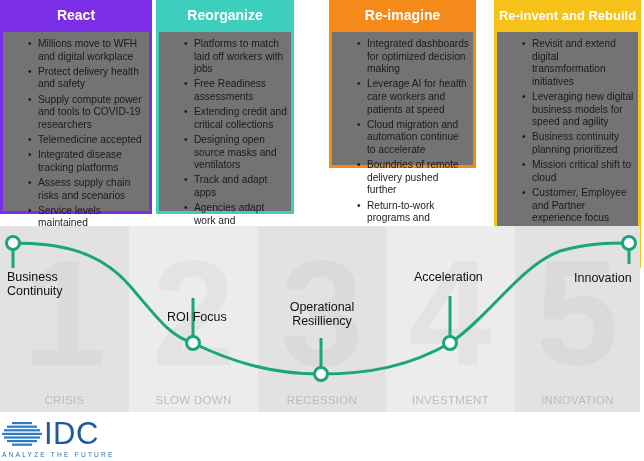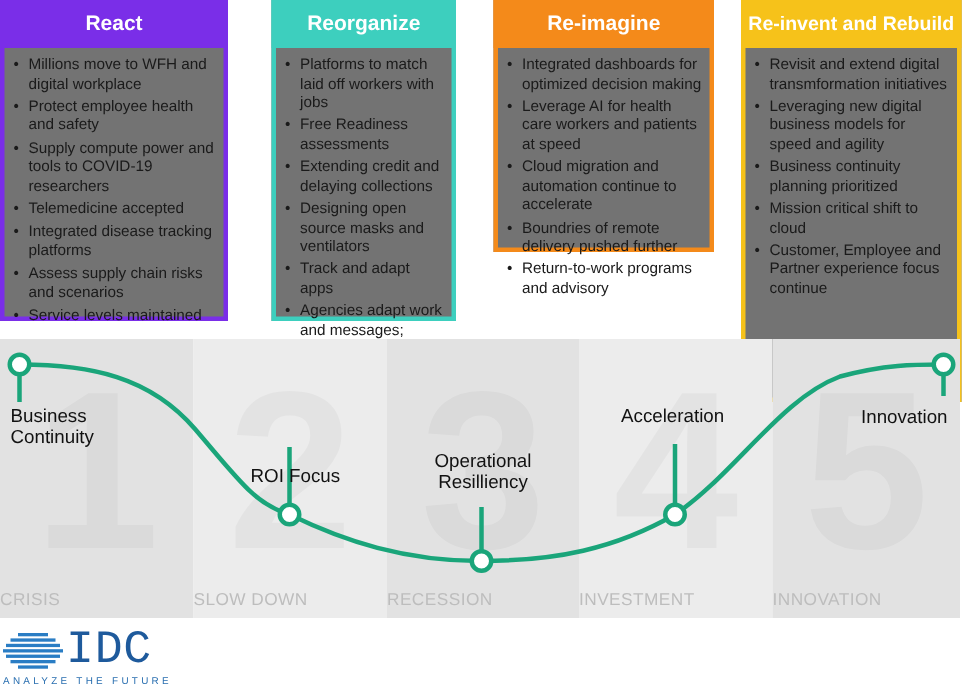--- a/index.html
+++ b/index.html
@@ -1,70 +1,70 @@
 <!DOCTYPE html>
 <html><head>
 <meta charset="utf-8">
 <style>
   html, body { margin:0; padding:0; background:#ffffff; }
   body { width:644px; height:461px; position:relative; overflow:hidden;
          font-family:"Liberation Sans", sans-serif; }
   .box { position:absolute; top:0; box-sizing:border-box; border:3px solid; background:#737373; }
   .box-head { height:32px; line-height:31px; text-align:center; color:#fff;
               font-weight:bold; font-size:14px; }
-  .box ul { list-style:none; margin:0; padding:6px 4px 0 5px; }
+  .box ul { list-style:none; margin:0; padding:6px 4px 0 24px; }
   .box li { position:relative; padding-left:11px; font-size:10.2px; line-height:12.6px;
             color:#1a1a1a; margin-bottom:2.6px; }
   .box li::before { content:"•"; position:absolute; left:1px; top:0; }
   #b0 { left:0; width:152px; height:214px; border-color:#7a2ee8; }
   #b0 .box-head { background:#7a2ee8; margin:-3px -3px 0 -3px; }
-  #b1 { left:181px; width:123px; height:214px; border-color:#3dcfbe; }
+  #b1 { left:156px; width:138px; height:214px; border-color:#3dcfbe; }
   #b1 .box-head { background:#3dcfbe; margin:-3px -3px 0 -3px; }
   #b2 { left:329px; width:147px; height:168px; border-color:#f48a1a; }
   #b2 .box-head { background:#f48a1a; margin:-3px -3px 0 -3px; }
   #b3 { left:494px; width:147px; height:268px; border-color:#f6c21a; }
   #b3 .box-head { background:#f6c21a; margin:-3px -3px 0 -3px; font-size:13px; }
 
   .band { position:absolute; top:226px; height:186px; }
   .band.dark { background:#e2e2e2; }
   .band.light { background:#ececec; }
   .bignum { position:absolute; top:12px; width:100%; text-align:center;
             font-size:150px; font-weight:bold; color:rgba(0,0,0,0.035); line-height:150px; }
-  .phase { position:absolute; bottom:6px; width:100%; 
+  .phase { position:absolute; bottom:6px; width:100%; text-align:center;
            font-size:11.5px; color:#bdbdbd; letter-spacing:0.3px; }
   svg#curve { position:absolute; left:0; top:226px; }
   .milestone { position:absolute; font-weight:normal; font-size:12.5px; color:#111;
                line-height:14px; }
   #logo { position:absolute; left:2px; top:421px; }
-  #logo-text { position:absolute; left:44px; top:419px; font-family:Liberation Mono, monospace;
+  #logo-text { position:absolute; left:44px; top:419px; font-family:Liberation Sans, sans-serif;
                font-size:31px; color:#1e5a9c; line-height:30px; letter-spacing:0.5px; }
   #logo-tag { position:absolute; left:2px; top:451px; font-size:6.6px; color:#2a6fb0;
               letter-spacing:2.2px; line-height:8px; }
 </style>
 </head>
 <body>
 
 <div class="box" id="b0">
   <div class="box-head">React</div>
   <ul>
     <li>Millions move to WFH and digital workplace</li>
-    <li>Protect employee health and safety</li>
+    <li>Protect delivery health and safety</li>
     <li>Supply compute power and tools to COVID-19 researchers</li>
     <li>Telemedicine accepted</li>
     <li>Integrated disease tracking platforms</li>
     <li>Assess supply chain risks and scenarios</li>
     <li>Service levels maintained</li>
   </ul>
 </div>
 <div class="box" id="b1">
   <div class="box-head">Reorganize</div>
   <ul>
     <li>Platforms to match laid off workers with jobs</li>
     <li>Free Readiness assessments</li>
-    <li>Extending credit and delaying collections</li>
+    <li>Extending credit and critical collections</li>
     <li>Designing open source masks and ventilators</li>
     <li>Track and adapt apps</li>
     <li>Agencies adapt work and messages; shore up brands</li>
     <li>Customer, Employee and Partner experience focused</li>
   </ul>
 </div>
 <div class="box" id="b2">
   <div class="box-head">Re-imagine</div>
   <ul>
     <li>Integrated dashboards for optimized decision making</li>

